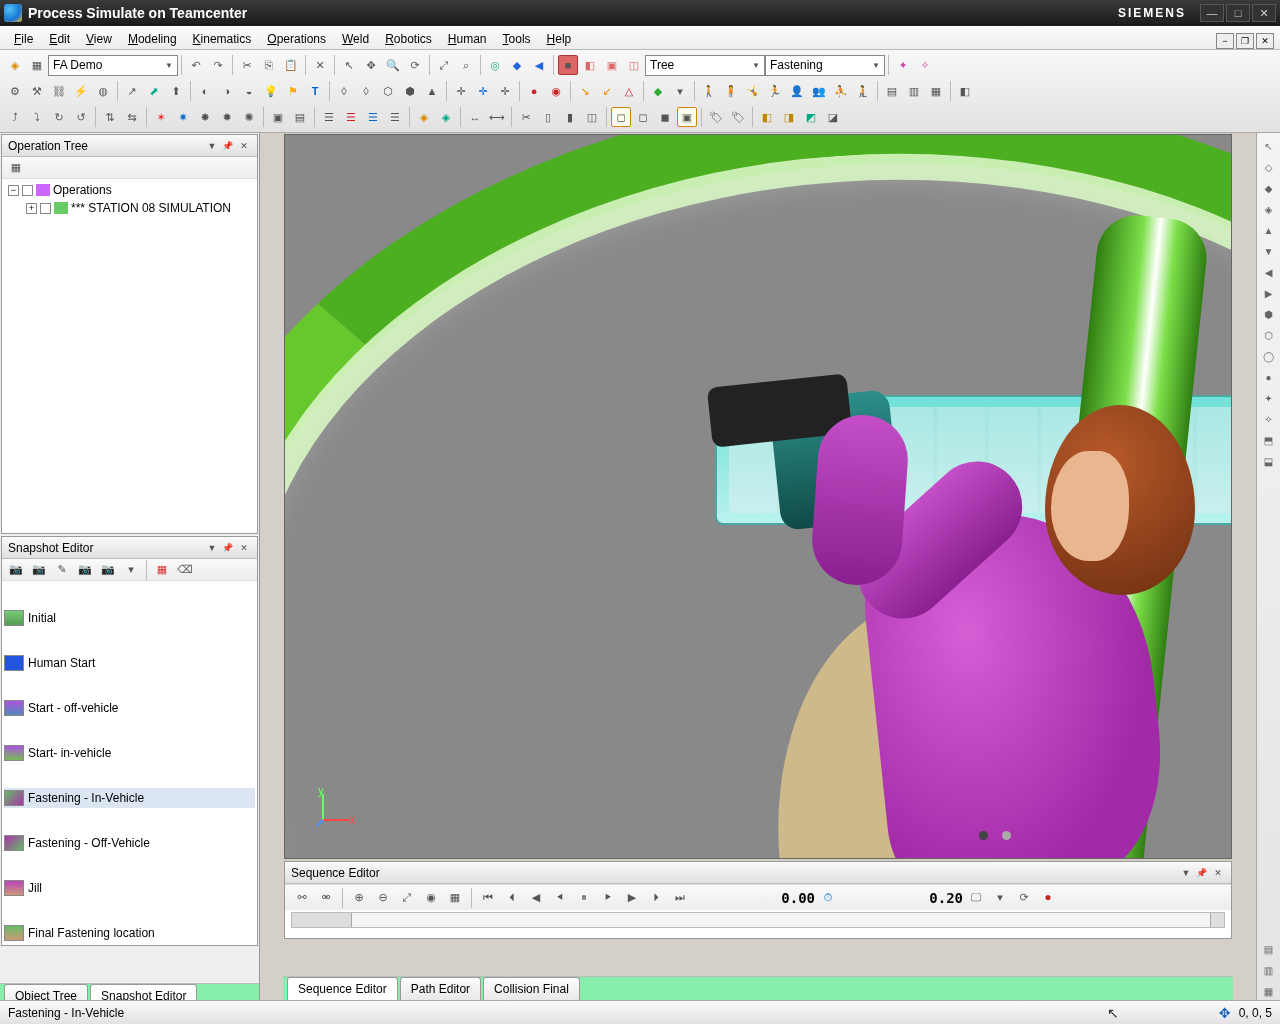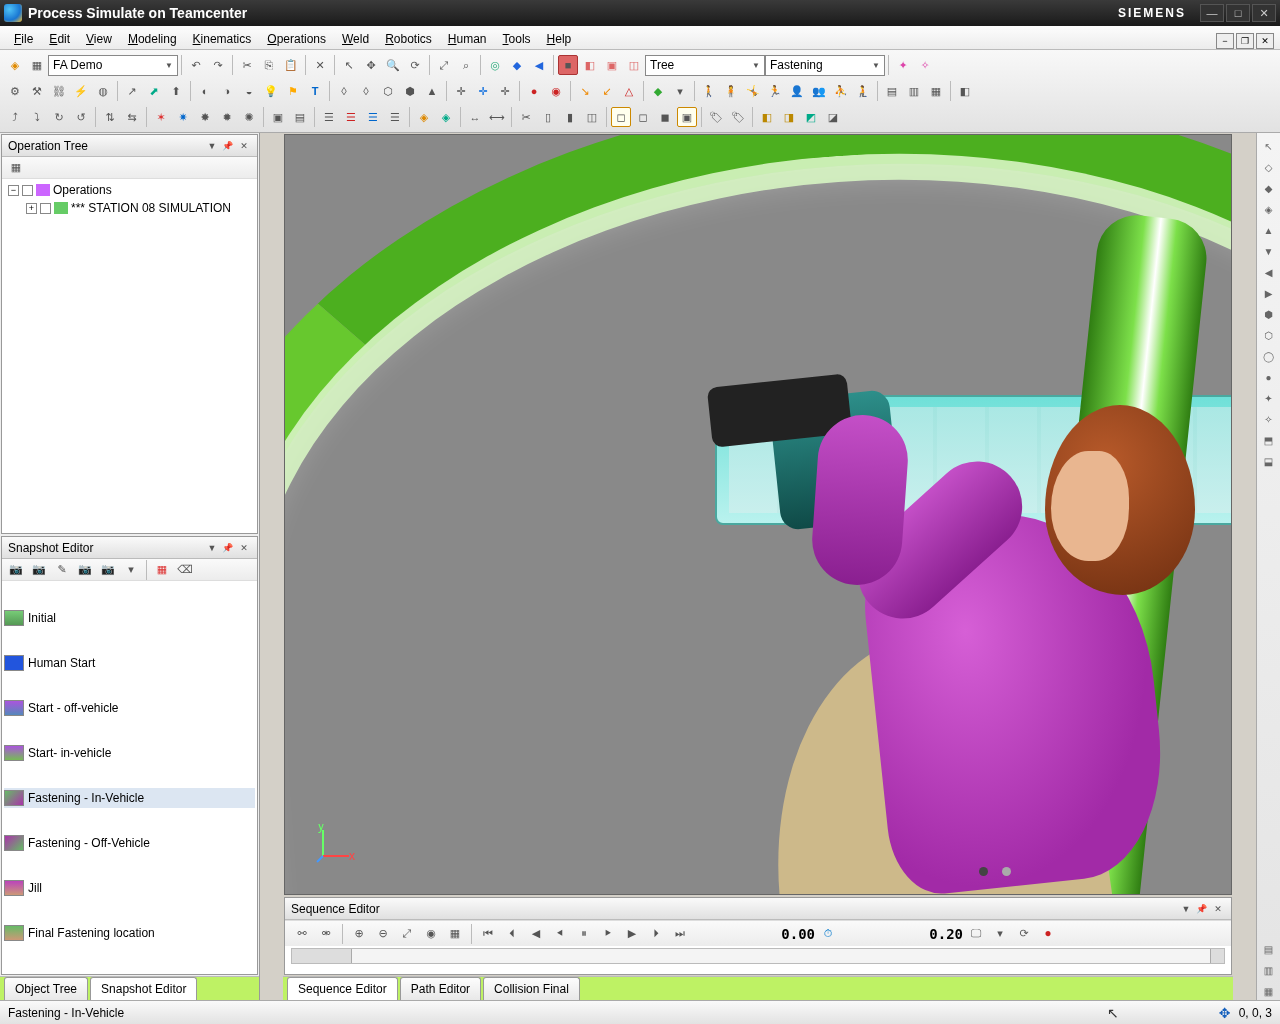--- a/index.html
+++ b/index.html
@@ -60,21 +60,21 @@
 .rightcol .rb{width:18px;height:18px;border:1px solid transparent;display:flex;align-items:center;justify-content:center;font-size:10px;color:#666;cursor:pointer;}
 
 .seqpanel{height:78px;border:1px solid #999;margin:1px;background:#fff;display:flex;flex-direction:column;}
 .seq-tb{height:26px;display:flex;align-items:center;padding:0 6px;gap:2px;border-top:1px solid #ddd;background:linear-gradient(#fafafa,#ececec);}
 .seq-tb .time{font-family:monospace;font-size:14px;min-width:50px;text-align:right;font-weight:bold;}
 .seq-tb .gap{width:70px;}
 .seq-scroll{height:16px;border:1px solid #bbb;margin:2px 6px;background:#f4f4f4;position:relative;}
 .seq-scroll .thumbs{position:absolute;left:0;width:60px;height:100%;background:#ddd;border-right:1px solid #aaa;}
 .seq-scroll .thumbe{position:absolute;right:0;width:14px;height:100%;background:#ddd;border-left:1px solid #aaa;}
 
-.bottom-tabs{height:24px;display:flex;align-items:flex-end;padding:0 4px;background:#bef264;border-top:1px solid #bbb;}
+.bottom-tabs{height:24px;display:flex;align-items:flex-end;padding:0 4px;background:#86efac;border-top:1px solid #bbb;margin-top:36px;}
 .btab{padding:4px 10px;border:1px solid #999;border-bottom:none;background:linear-gradient(#fdfdfd,#e8e8e8);margin-right:2px;cursor:pointer;border-radius:3px 3px 0 0;font-size:12px;}
 .btab.active{background:#fff;}
 
 .statusbar{height:24px;background:linear-gradient(#fafafa,#e2e2e2);border-top:1px solid #aaa;display:flex;align-items:center;padding:0 8px;}
 .statusbar .sp{flex:1;}
 .statusbar .coord-ic{width:16px;height:16px;margin-right:4px;color:#1560bd;font-size:14px;}
 .statusbar .cursor-ic{font-size:14px;color:#333;margin-right:100px;}
 
 
 .scene-car{position:absolute;inset:0;overflow:hidden;}
@@ -465,14 +465,14 @@
     <div class="rb">▥</div>
     <div class="rb">▦</div>
   </div>
 </div>
 
 <div class="statusbar">
   <span>Fastening - In-Vehicle</span>
   <span class="sp"></span>
   <span class="cursor-ic">↖</span>
   <span class="coord-ic">✥</span>
-  <span>0, 0, 3</span>
+  <span>0, 0, 5</span>
 </div>
 
 </body></html>

